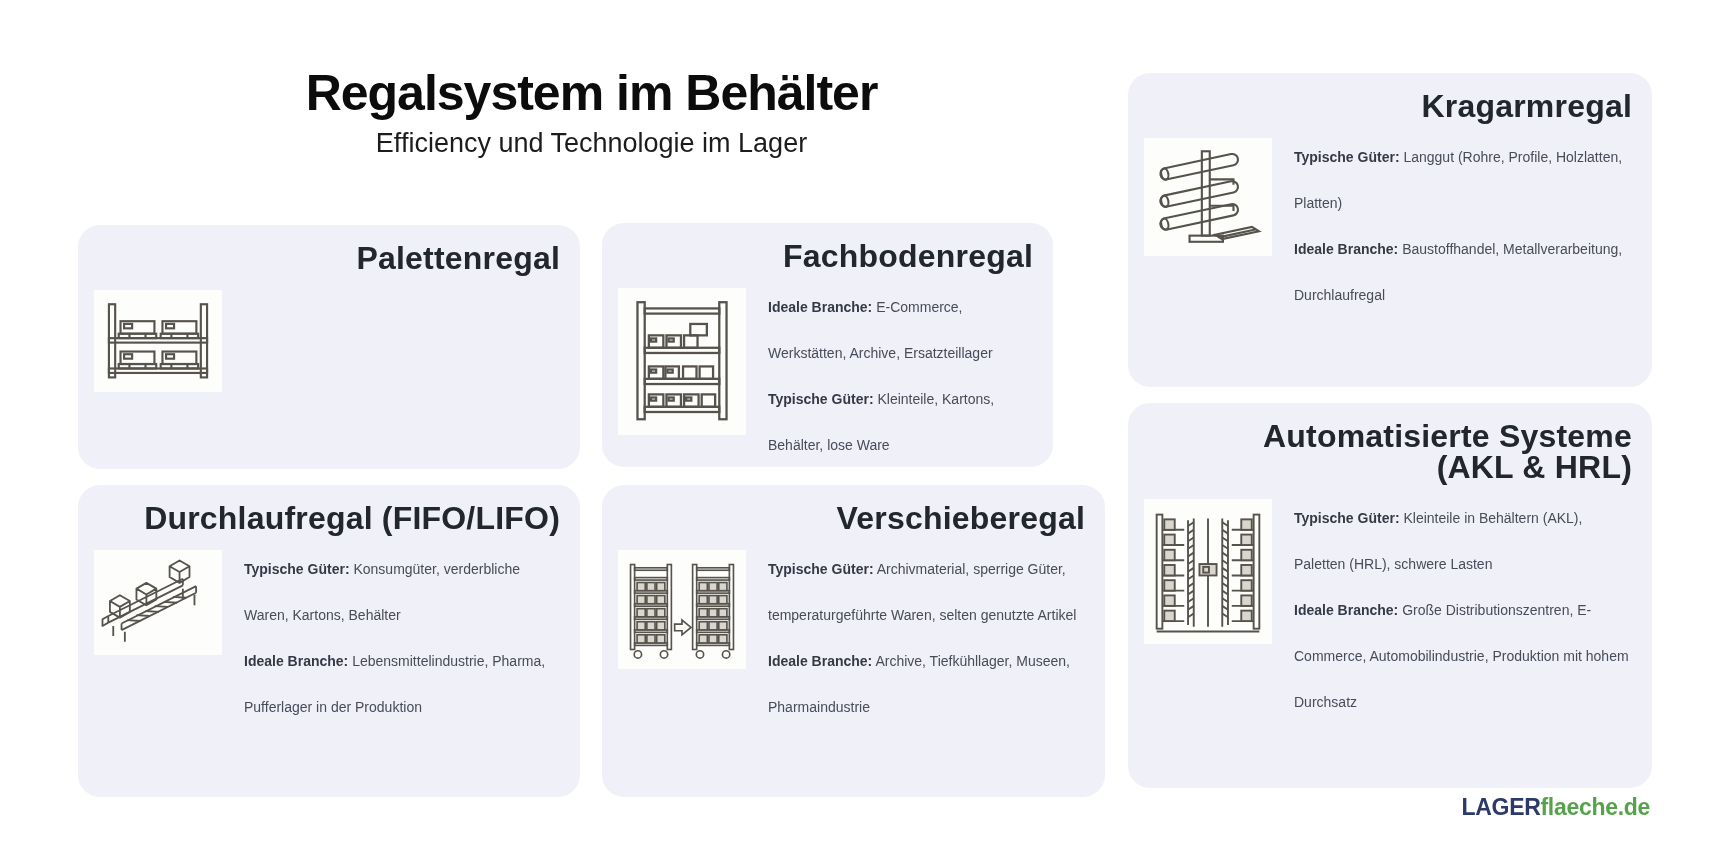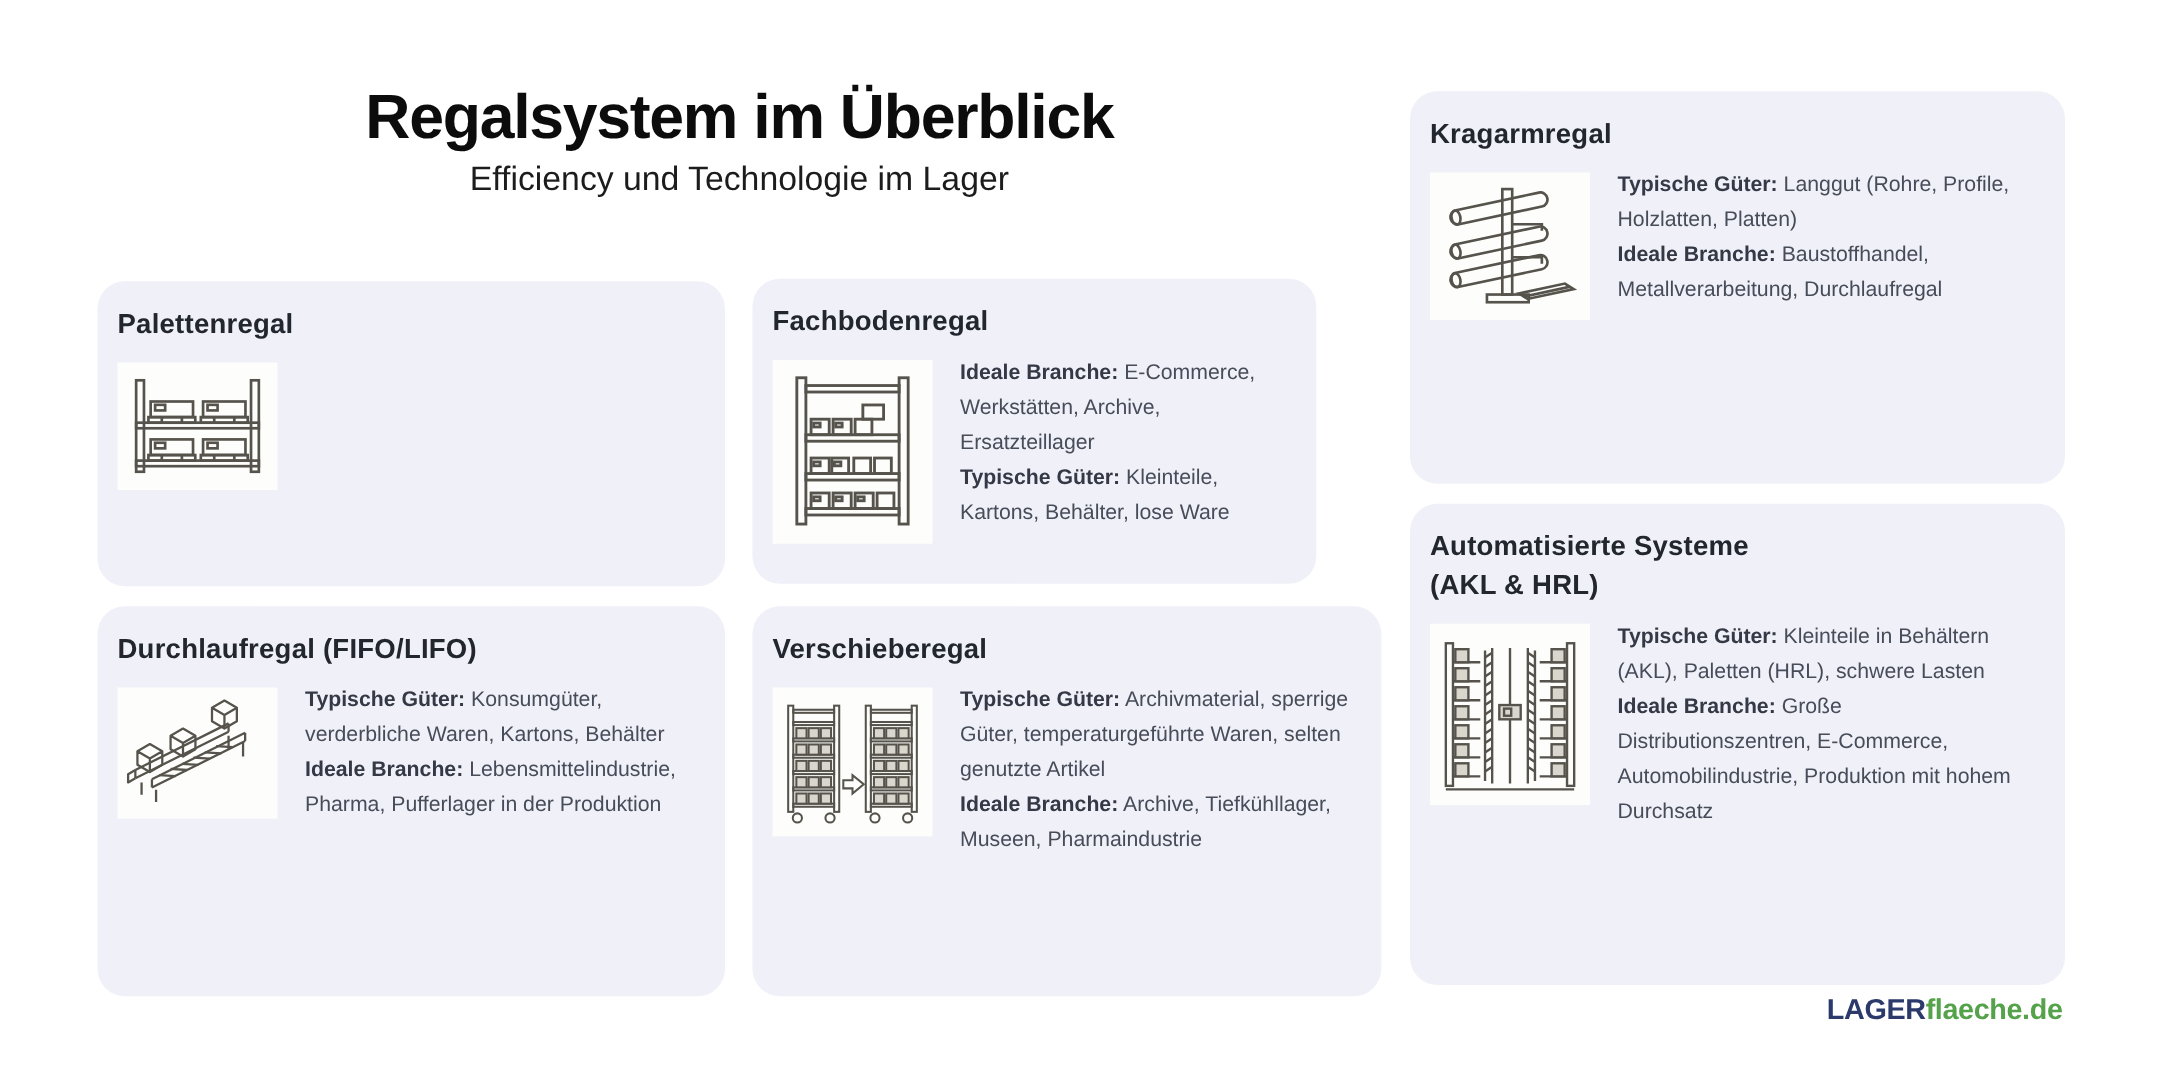--- a/index.html
+++ b/index.html
@@ -4,40 +4,40 @@
 <style>
   * { margin:0; padding:0; box-sizing:border-box; }
   body { background:#ffffff; font-family:"Liberation Sans", sans-serif; }
   .stage { position:relative; width:1728px; height:864px; background:#ffffff; overflow:hidden; }
 
   .header { position:absolute; left:78px; top:64px; width:1027px; text-align:center; }
   .header h1 { font-size:50px; font-weight:bold; letter-spacing:-1px; color:#0c0c0c; line-height:58px; }
   .subtitle { font-size:27px; color:#1c1c1c; margin-top:6px; }
 
   .card { position:absolute; background:#f0f0f8; border-radius:22px; padding:18px 20px 16px 16px; }
-  .card-title { text-align:left; font-size:22px; font-weight:bold; color:#22262f;
+  .card-title { text-align:right; font-size:32px; font-weight:bold; color:#22262f;
                 line-height:31px; white-space:pre-line; margin-bottom:12px; letter-spacing:0.2px; }
   .card-body { display:flex; align-items:flex-start; gap:22px; }
   .icon-box { flex:0 0 128px; background:#fdfdfb; padding:8px 6px; margin-top:4px; }
   .icon-box svg { display:block; width:100%; height:auto; }
-  .card-text { font-size:17px; line-height:28px; color:#474c59; }
+  .card-text { font-size:14px; line-height:46px; color:#474c59; }
   .card-text p { margin:0; }
   .card-text b { color:#343945; }
 
   .logo { position:absolute; top:794px; right:78px; font-size:23px; font-weight:bold; letter-spacing:-0.3px; }
   .logo-navy { color:#2c3a6b; }
   .logo-green { color:#54a24a; }
 </style>
 </head>
 <body>
 
 <div class="stage">
 
   <header class="header">
-    <h1>Regalsystem im Überblick</h1>
+    <h1>Regalsystem im Behälter</h1>
     <p class="subtitle">Efficiency und Technologie im Lager</p>
   </header>
 
   <section class="card" style="left:78px; top:225px; width:502px; height:244px;">
     <h2 class="card-title">Palettenregal</h2>
     <div class="card-body">
       <div class="icon-box">
         <svg viewBox="0 0 130 96" xmlns="http://www.w3.org/2000/svg">
           <g stroke="#56534c" stroke-width="2.4" fill="none">
             <rect x="10" y="7" width="7" height="82"></rect>

